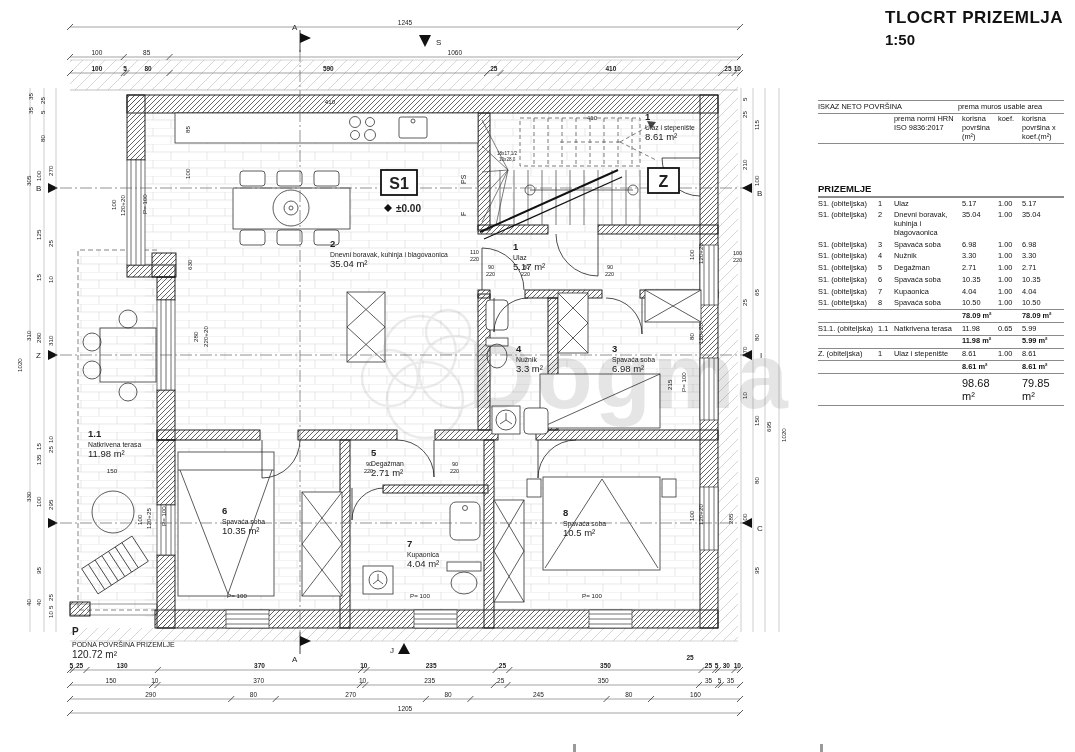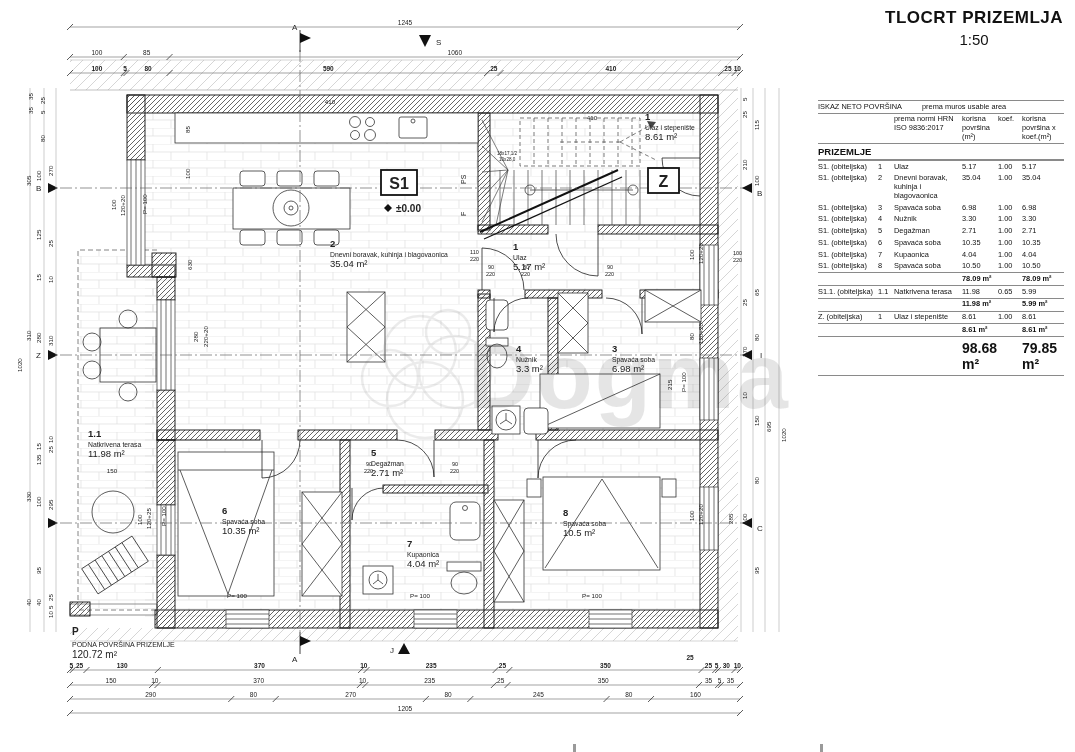--- a/index.html
+++ b/index.html
@@ -1,33 +1,33 @@
 <!DOCTYPE html>
 <html><head>
 <meta charset="utf-8">
 <style>
   html,body{margin:0;padding:0;background:#fff;}
   #stage{position:relative;width:1075px;height:752px;background:#fff;overflow:hidden;
          font-family:"Liberation Sans",sans-serif;color:#111;}
   #plan-svg{position:absolute;left:0;top:0;}
   #plan-svg text{font-family:"Liberation Sans",sans-serif;fill:#222;}
   
-  #titleblock{position:absolute;right:12px;top:8px;text-align:center;}
+  #titleblock{position:absolute;right:12px;top:8px;text-align:left;}
   #titleblock .t1{font-size:17px;font-weight:bold;letter-spacing:.5px;}
-  #titleblock .t2{font-size:15px;font-weight:normal;margin-top:3px;}
+  #titleblock .t2{font-size:15px;font-weight:bold;margin-top:3px;}
   
   .ntable{position:absolute;left:818px;top:100px;width:246px;font-size:7.4px;line-height:1.18;color:#111;}
   .trow{display:grid;grid-template-columns:60px 16px 68px 36px 24px 42px;}
-  .trow2{display:grid;grid-template-columns:104px 142px;}
+  .trow2{display:grid;grid-template-columns:104px 142px;gap:36px;}
   .tc{padding:1.5px 2px 1.5px 0;}
   .bt{border-top:1px solid #8a8a8a;}
   .bb{border-bottom:1px solid #8a8a8a;}
   .bold{font-weight:normal;}
-  .sec{font-size:9.5px;font-weight:bold;padding:2px 0;}
-  .total .tc{font-size:14px;font-weight:bold;padding:2.5px 2px 2.5px 0;}
+  .sec{font-size:9.5px;font-weight:bold;padding:2px 0;margin-top:37px;}
+  .total .tc{font-size:11px;font-weight:normal;padding:2.5px 2px 2.5px 0;}
   .sub .tc{font-weight:bold;}
   .artifact{position:absolute;width:3px;height:8px;background:#9a9a9a;bottom:0;}
 </style>
 </head>
 <body>
 
 <div id="stage">
 
   <div id="titleblock">
     <div class="t1">TLOCRT PRIZEMLJA</div>

